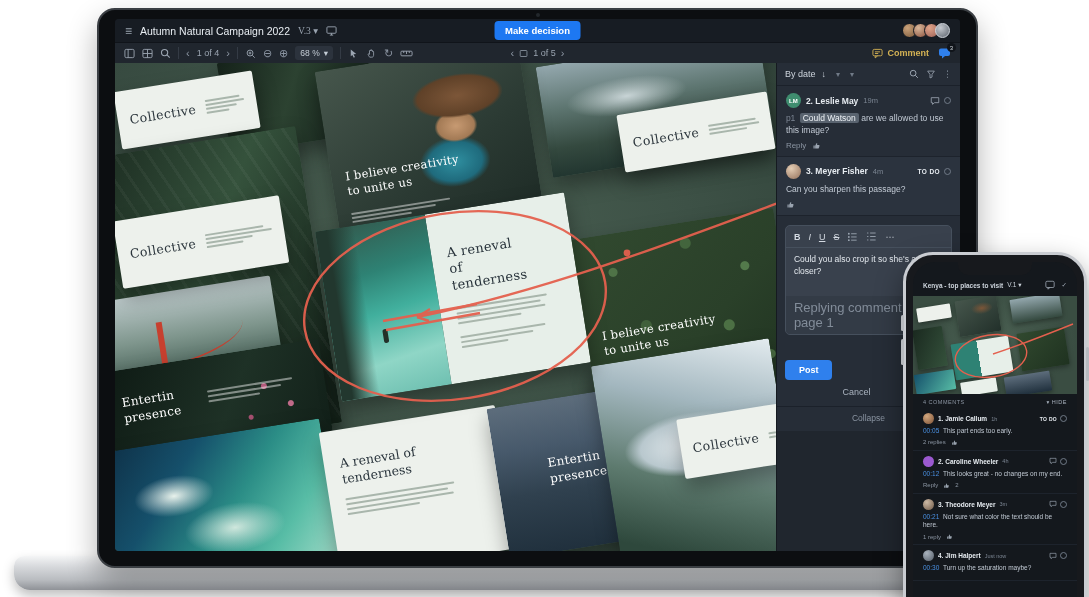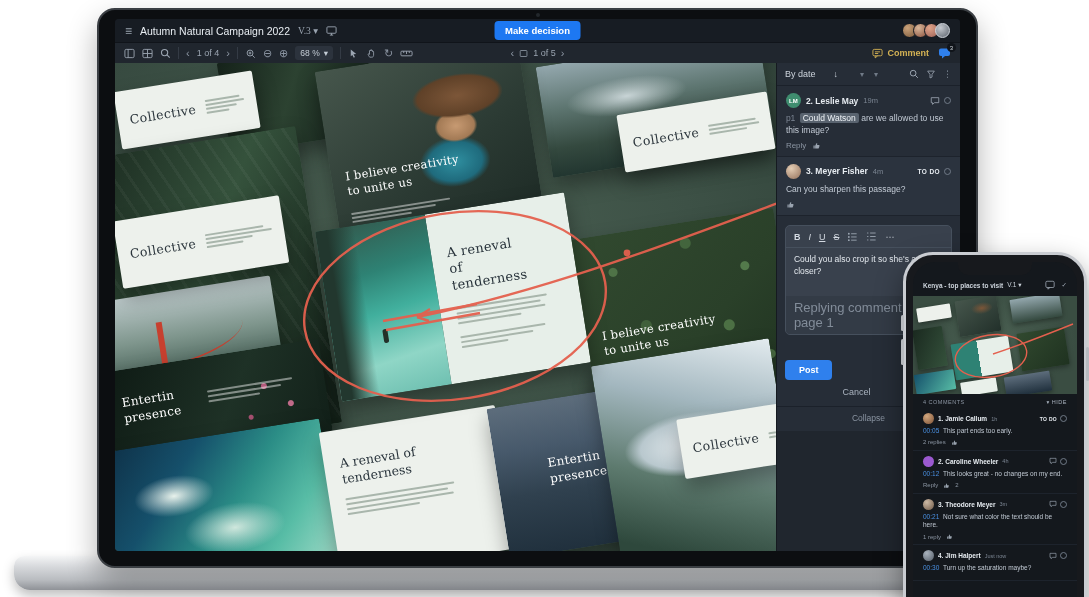--- a/index.html
+++ b/index.html
@@ -156,21 +156,21 @@
   .ent-lines1 { position:absolute; left:100px; top:34px; width:86px; }
   .ent-t2 { left:52px; top:56px; width:70px; font-size:12px; }
   .ent-lines2 { position:absolute; left:132px; top:62px; width:64px; }
   .ren2-title { font-size:12.5px; color:#27323a; line-height:1.25; width:78px; }
   .ren2-lines { margin-top:12px; width:110px; }
   .annot { position:absolute; inset:0; z-index:6; pointer-events:none; }
 
   
   .panel { width:185px; background:#262d37; display:flex; flex-direction:column;
     border-left:1px solid #151a20; color:#c7cfd8; min-height:0; }
-  .panel-header { height:23px; display:flex; align-items:center; gap:18px;
+  .panel-header { height:23px; display:flex; align-items:center; gap:6px;
     padding:0 8px; border-bottom:1px solid #1b212a; font-size:9px; color:#cdd4dc; flex:0 0 auto; }
   .ph-right { margin-left:auto; display:flex; align-items:center; gap:7px; color:#8b95a2; }
   .ph-carets { display:flex; gap:10px; margin-left:4px; color:#707a87; font-size:8px; }
   .comments { flex:1; overflow:hidden; min-height:0; }
   .comment { padding:7px 9px 6px 9px; border-bottom:1px solid #1d232c; }
   .c-head { display:flex; align-items:center; gap:5px; }
   .cavatar { width:15px; height:15px; border-radius:50%; flex:0 0 auto;
     display:flex; align-items:center; justify-content:center;
     font-size:6px; font-weight:bold; color:#fff; }
   .cav-jamie { background:radial-gradient(circle at 35% 30%,#d3a87e,#7d5136); }

